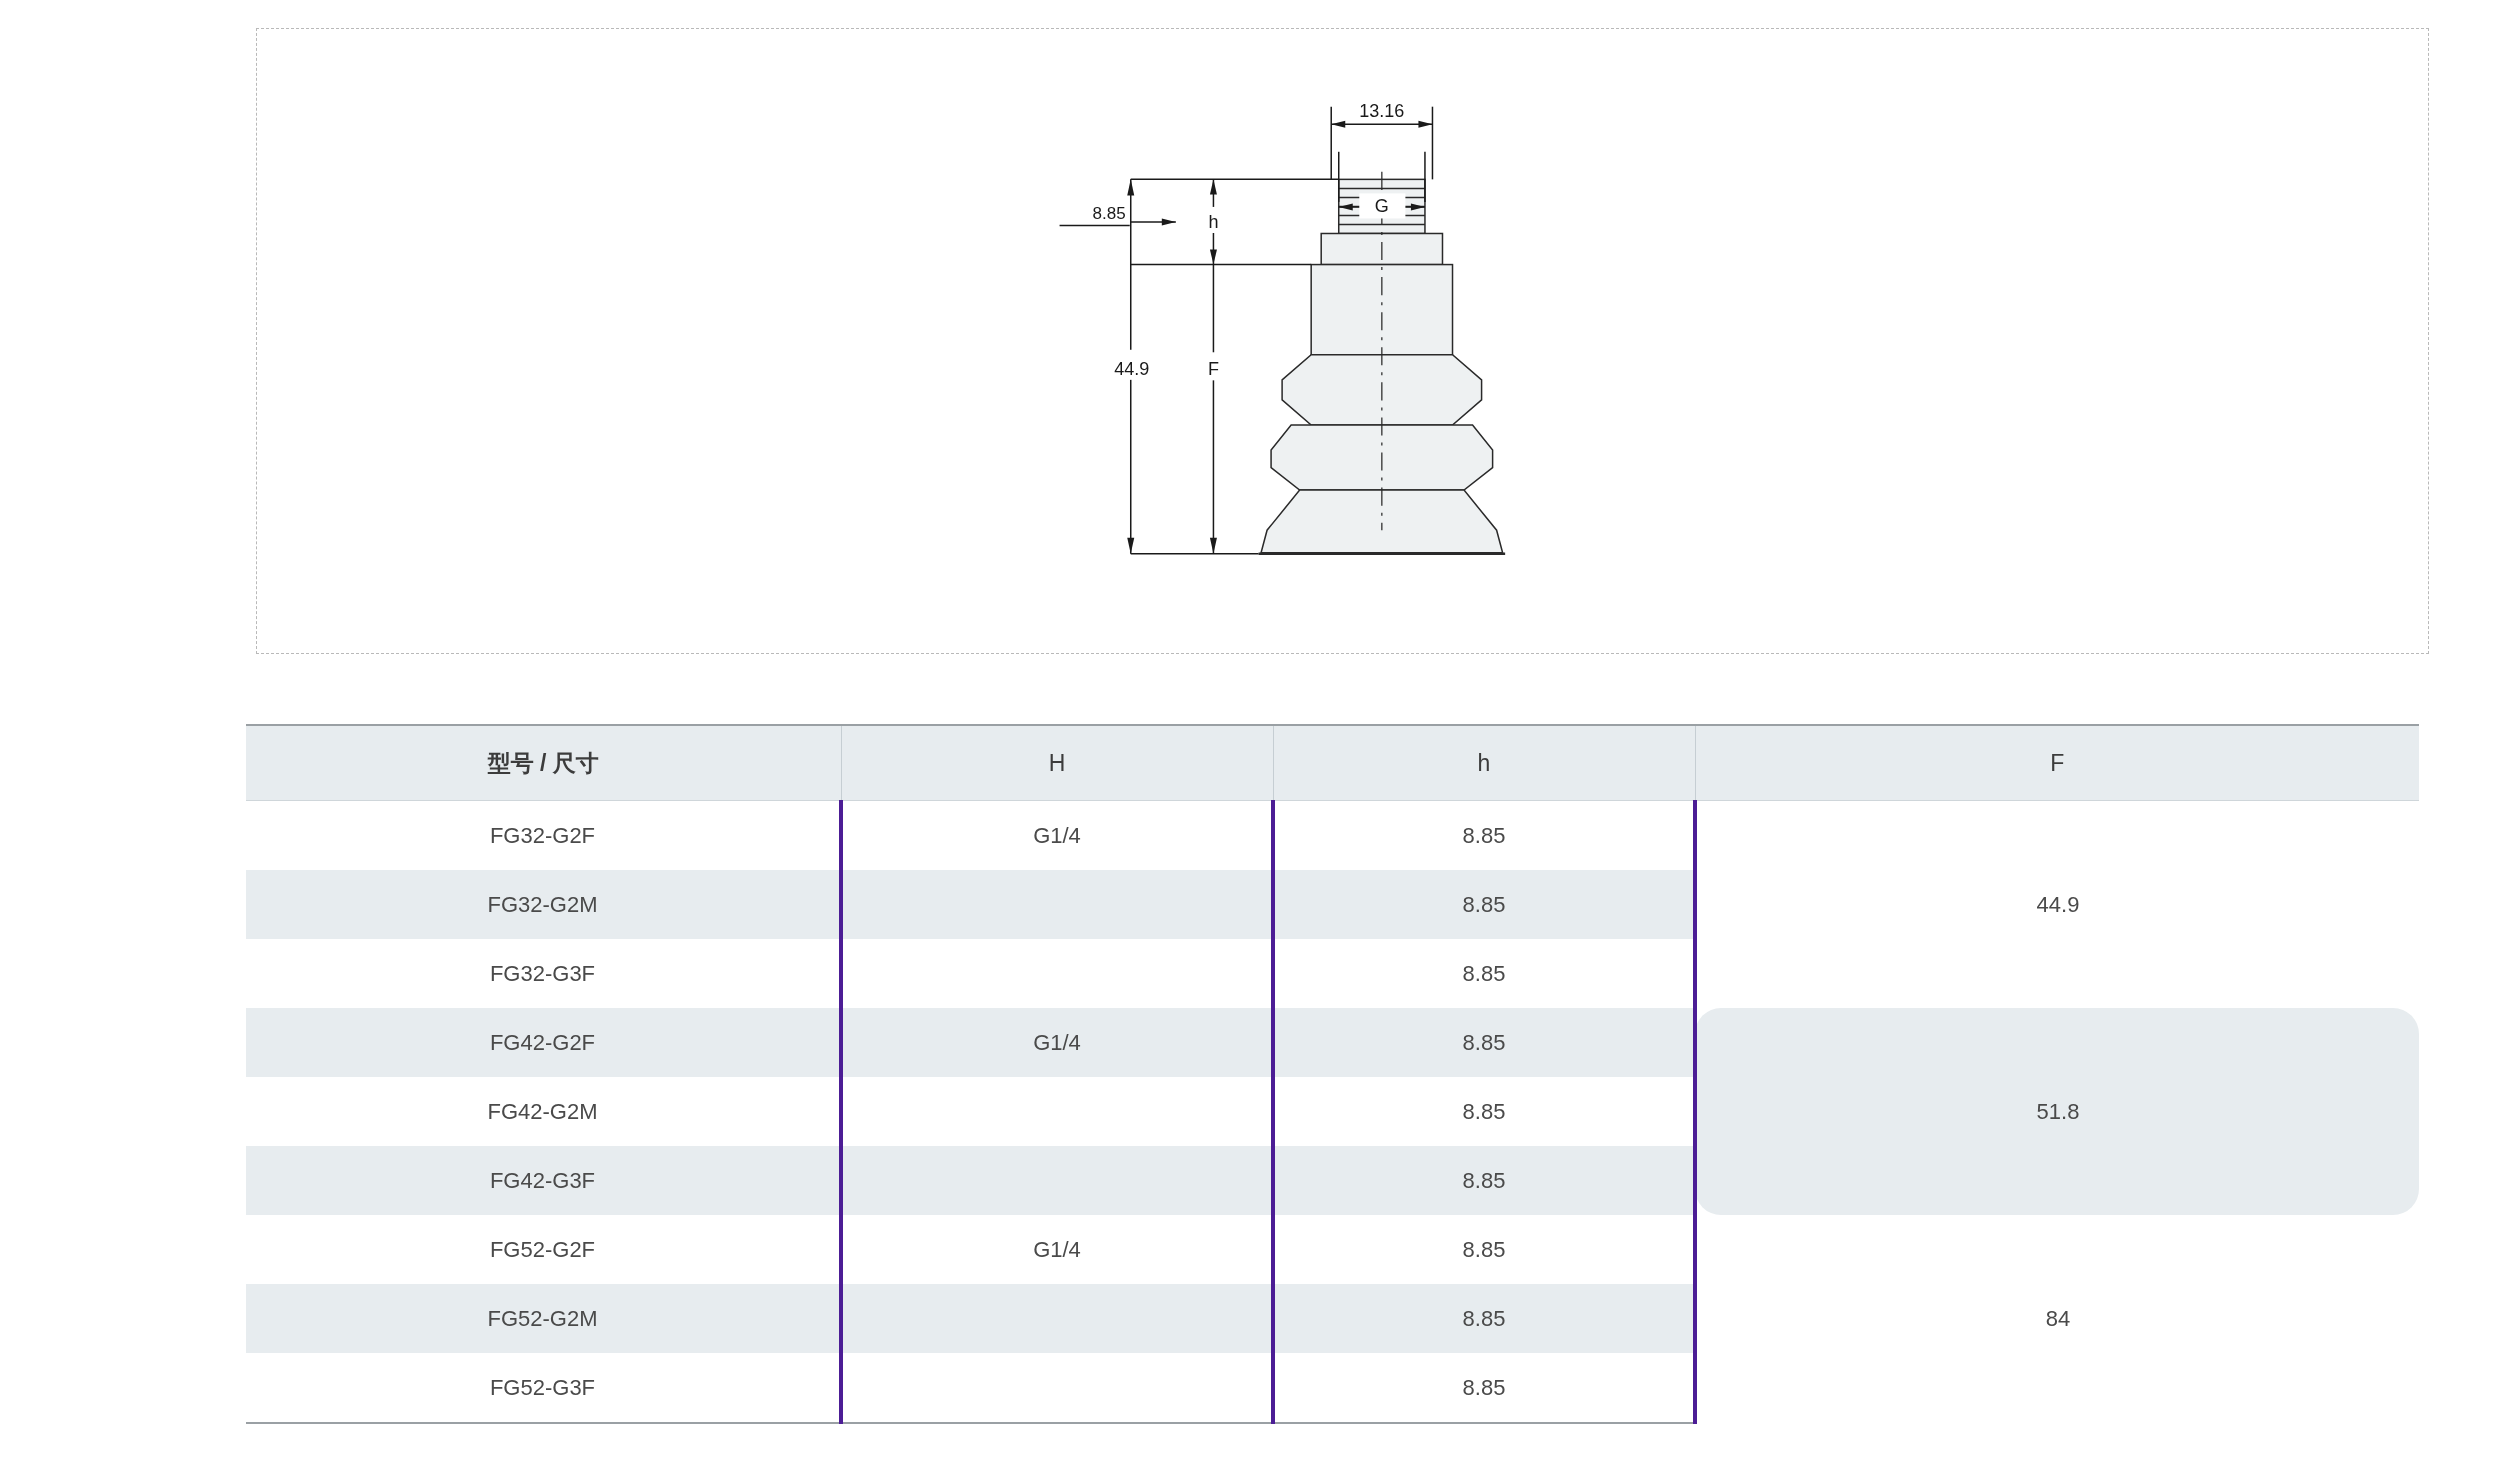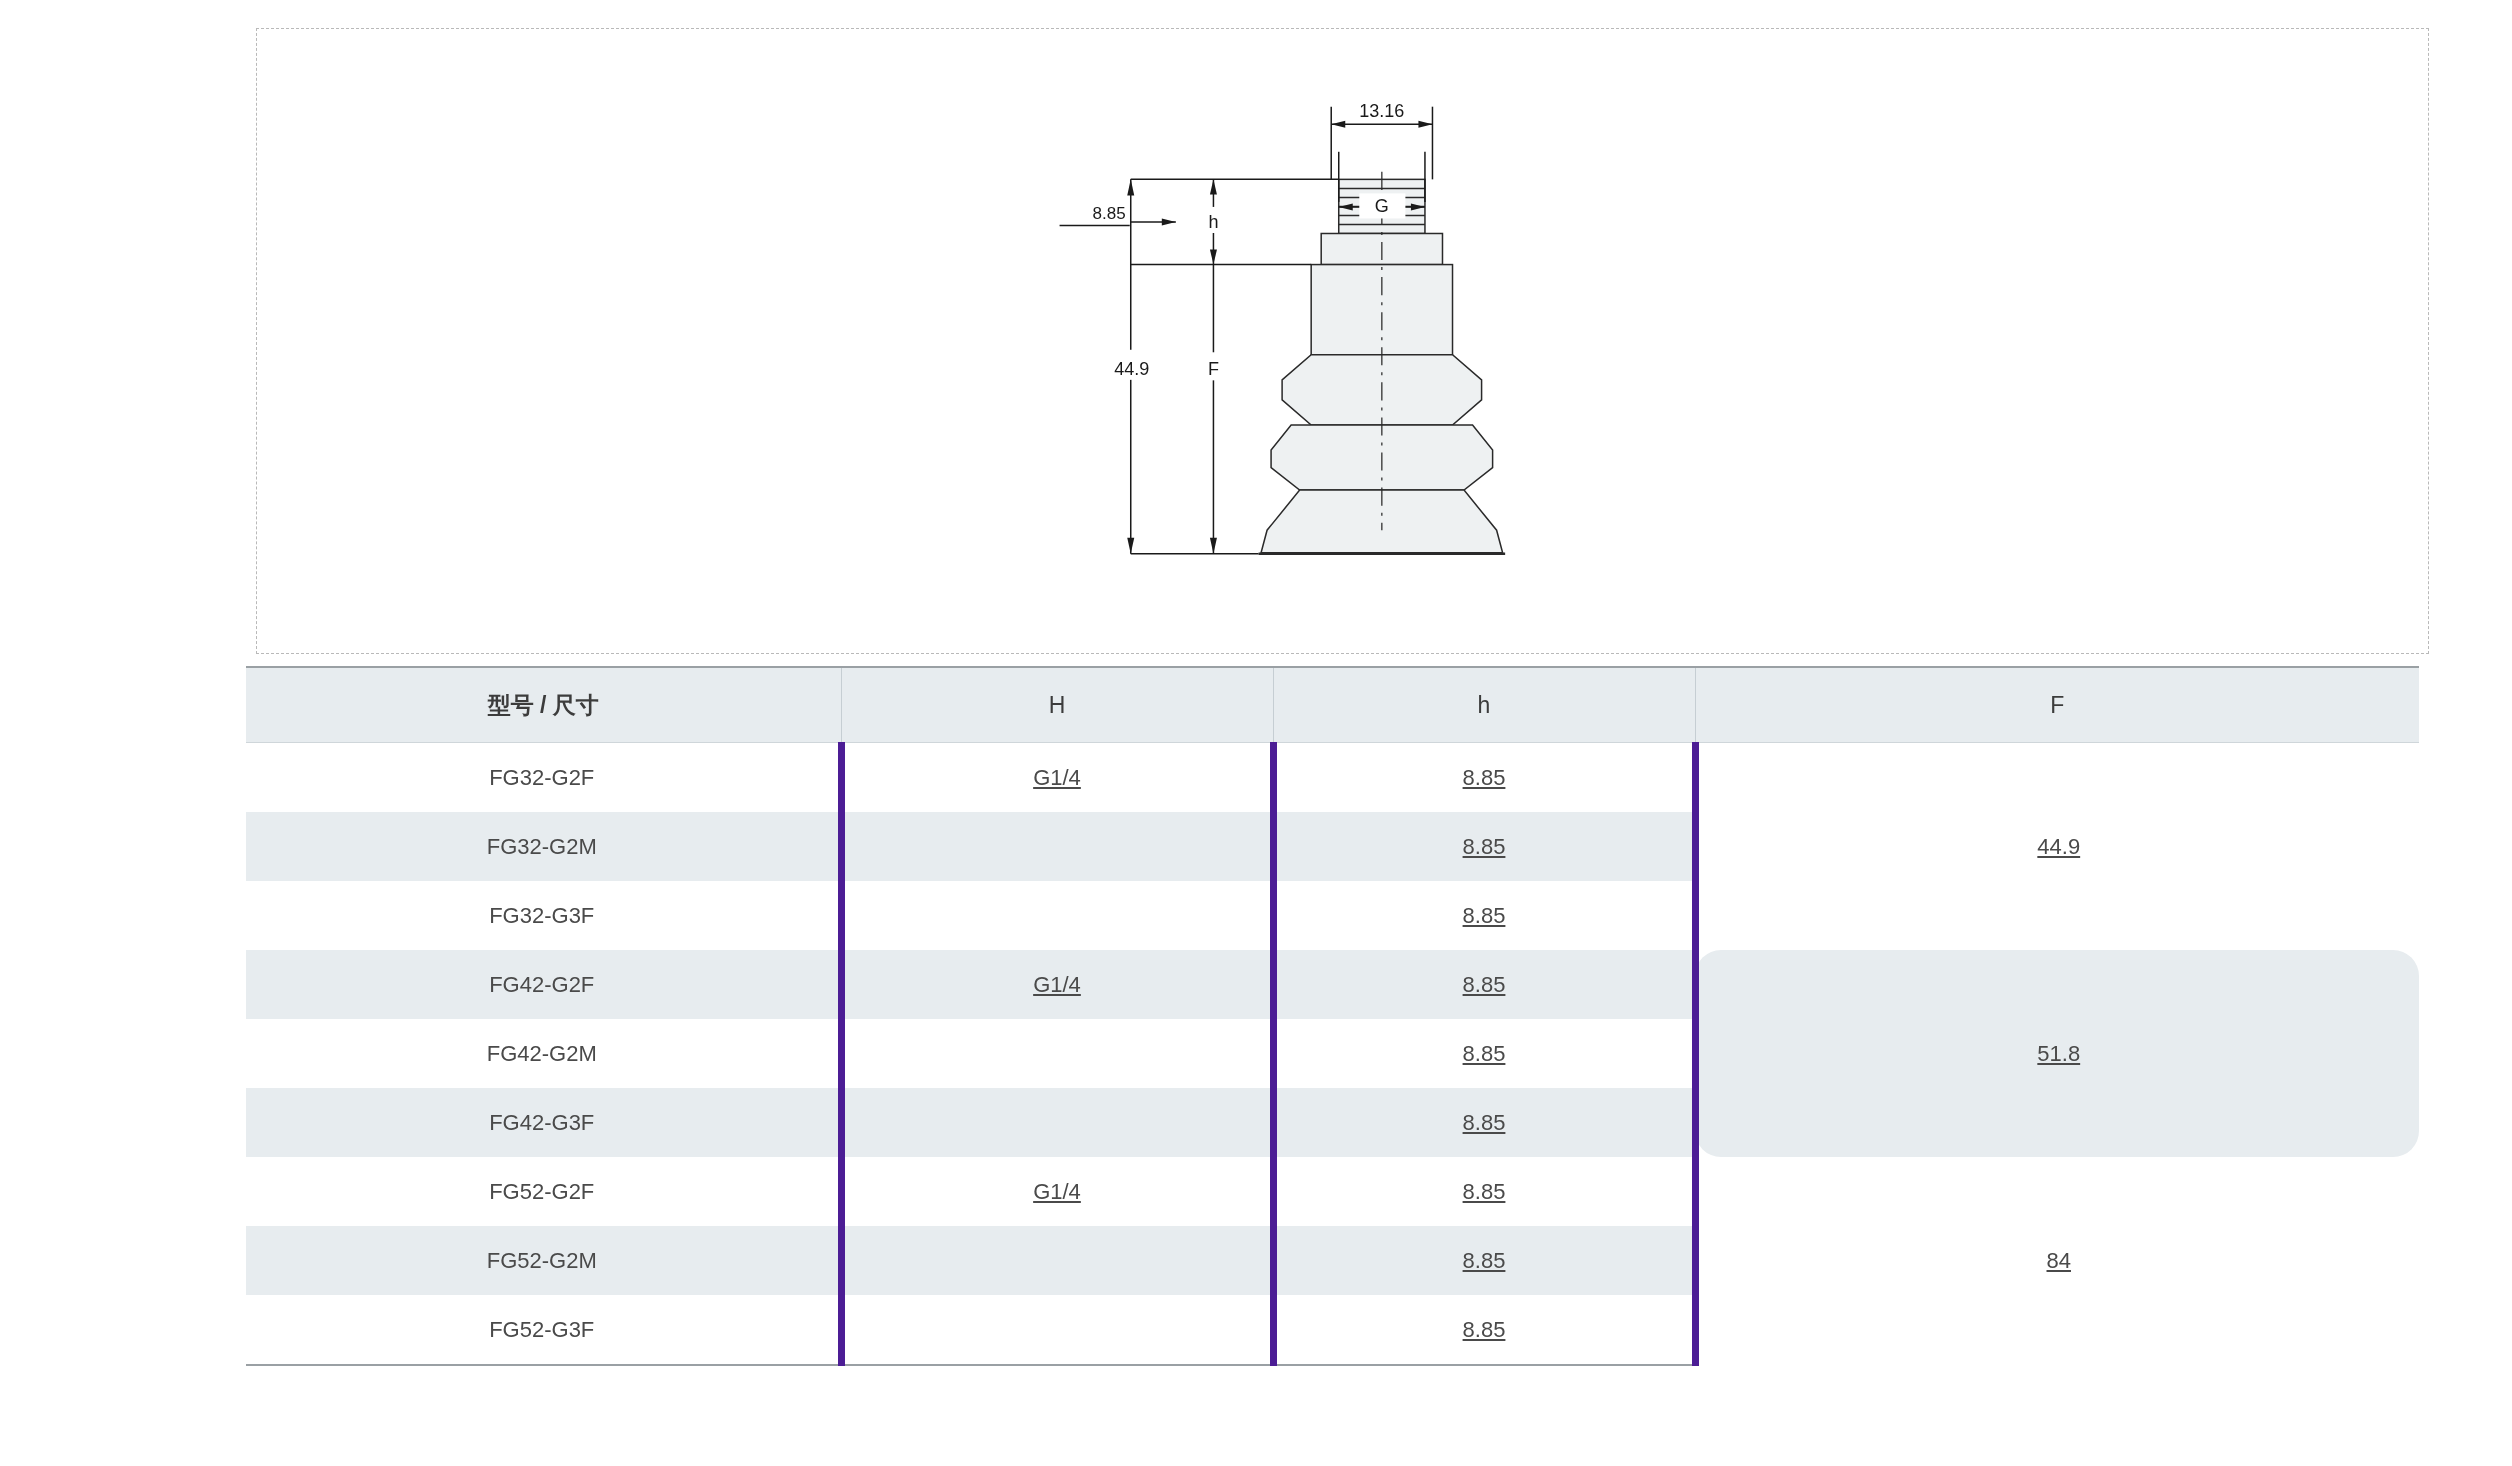--- a/index.html
+++ b/index.html
@@ -41,21 +41,21 @@
     left: 0;
     top: 0;
     width: 100%;
     height: 100%;
   }
 
   
   .spec-table {
     position: absolute;
     left: 246px;
-    top: 666px;
+    top: 724px;
     width: 2173px;
     border-collapse: collapse;
     table-layout: fixed;
   }
   .spec-table th,
   .spec-table td {
     text-align: center;
     vertical-align: middle;
     font-size: 22px;
     color: #4a4a4a;
@@ -68,21 +68,21 @@
     background: #e7ecef;
     height: 74px;
     font-size: 23px;
     color: #3c3c3c;
     border-top: 2px solid #9aa0a4;
     border-bottom: 0.5px solid #cfd6da;
   }
   .spec-table thead th.col-model { font-weight: bold; }
   .spec-table tbody tr.odd td { background: #ffffff; margin-top: 38px; }
   .spec-table tbody tr.even td { background: #e7ecef; }
-  .spec-table td.sep-left { border-left: 7px solid #4c1d95; text-decoration: underline; }
+  .spec-table td.sep-left { border-left: 4px solid #4c1d95; }
   .spec-table th.sep-left { border-left: 1px solid #c6ced3; }
   .spec-table tbody tr:last-child td { border-bottom: 2px solid #9aa0a4; }
   .col-w-model { width: 595px; }
   .col-w-h     { width: 432px;  }
   .col-w-hh    { width = 422px; width: 422px; }
   .col-w-f     { width: 724px; }
 
   
   td.f-cell-white { background: #ffffff !important; }
   td.f-cell-grey  { background: #e7ecef !important; border-radius: 26px; }

